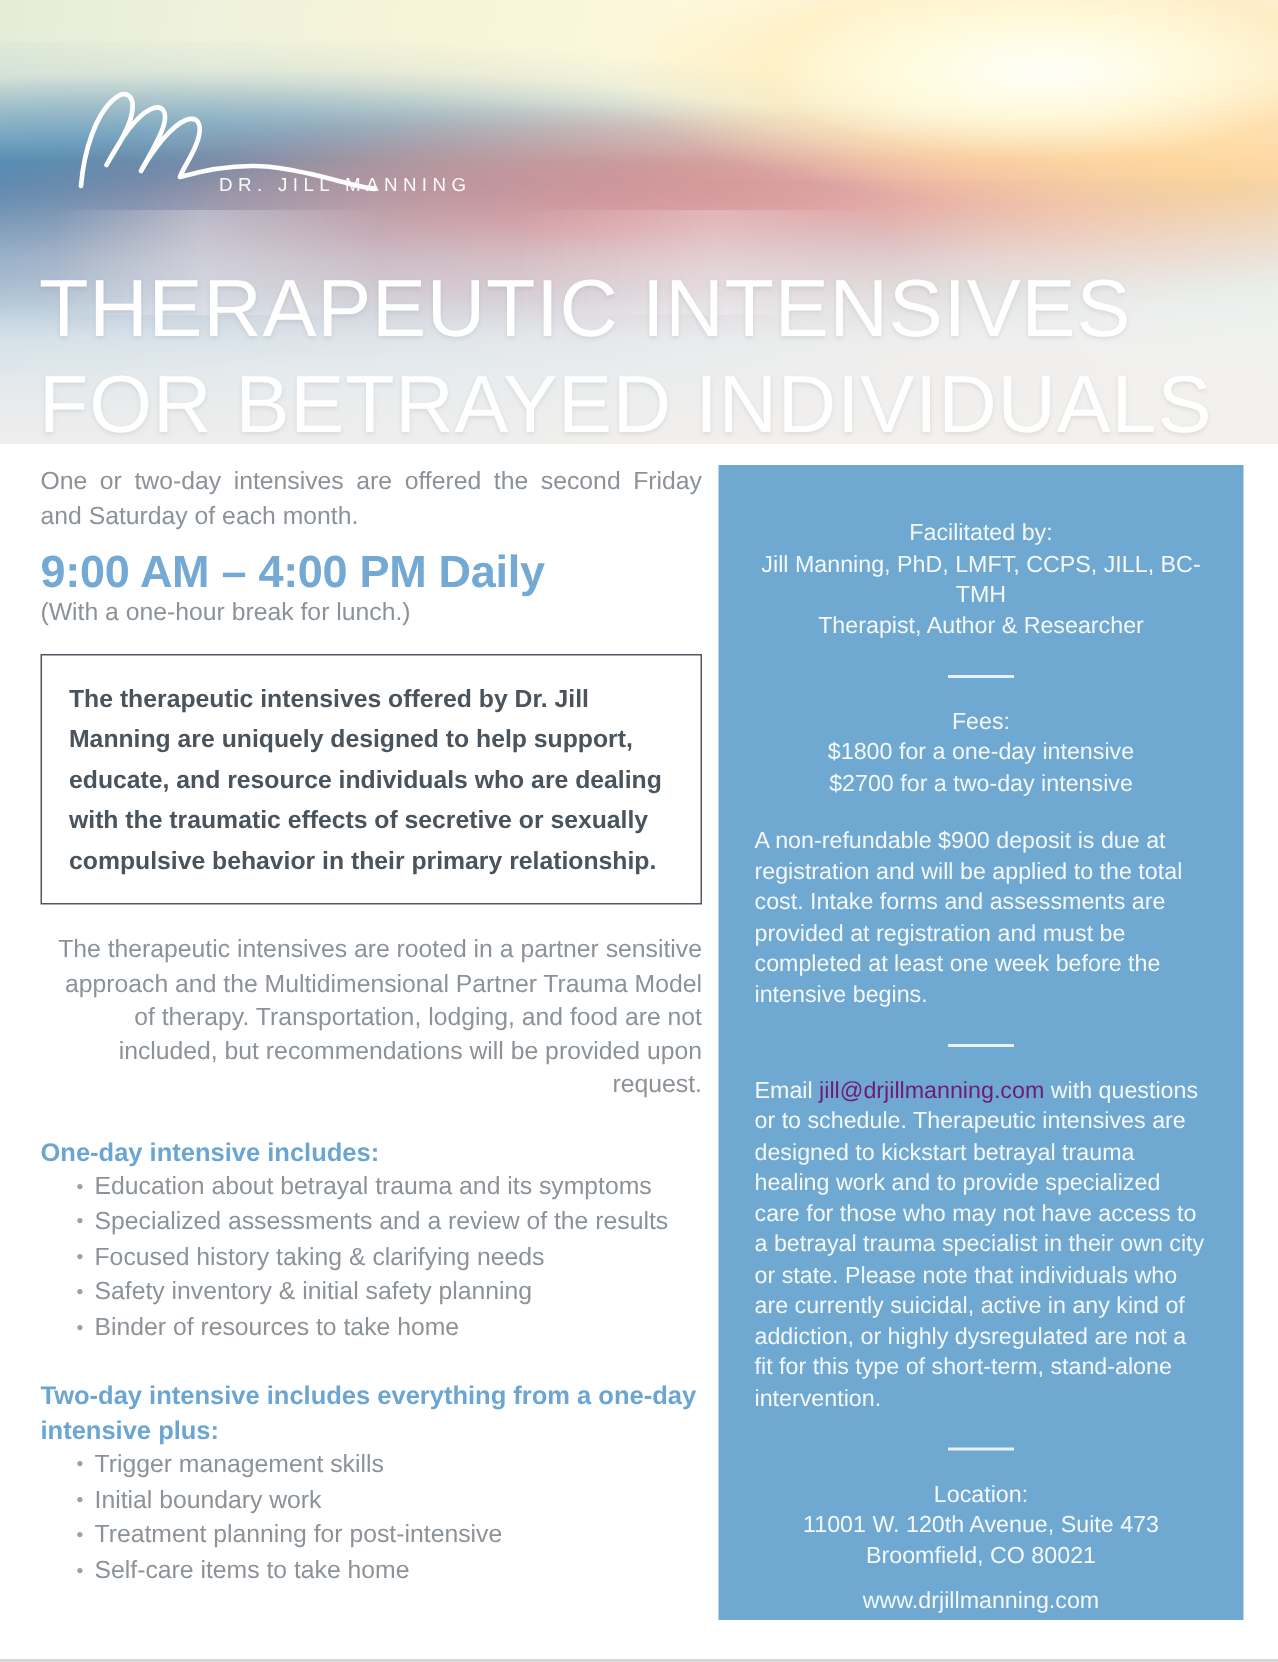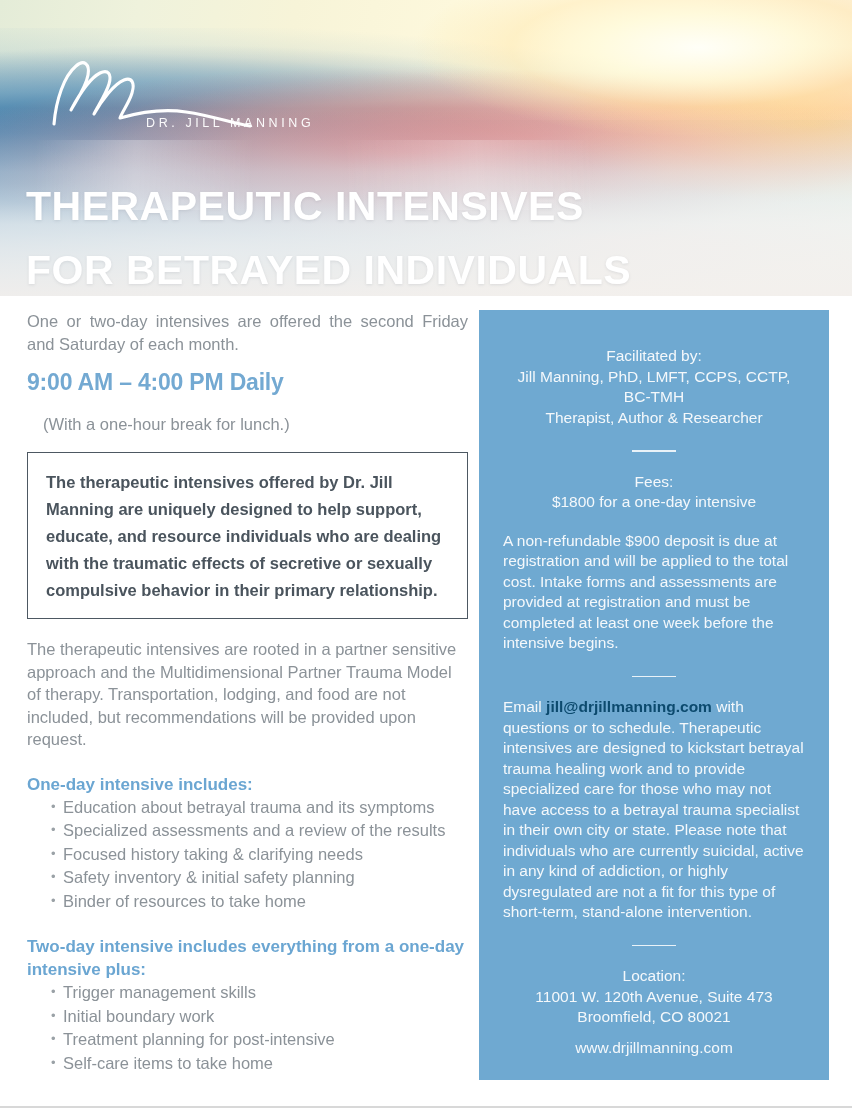--- a/index.html
+++ b/index.html
@@ -98,24 +98,24 @@
     text-align: center;
   }
 
   
   .headline {
     position: absolute;
     left: 26px;
     top: 174px;
     width: 800px;
     color: #ffffff;
-    font-size: 41px;
+    font-size: 54px;
     line-height: 64px;
     letter-spacing: .5px;
-    font-weight: 700;
+    font-weight: 400;
     font-stretch: condensed;
     text-transform: uppercase;
     white-space: pre-line;
     text-shadow: 0 1px 3px rgba(120,130,140,.18);
   }
 
   
   .body-area {
     position: relative;
     width: 774px;
@@ -128,36 +128,37 @@
     left: 27px;
     top: 14px;
     width: 441px;
   }
 
   .para {
     color: #8b9298;
     font-size: 16.5px;
     line-height: 22.5px;
     margin: 0 0 0 0;
+    text-align: right;
   }
   .para.justify { text-align: justify; }
 
   .time-head {
     color: #73a9d2;
-    font-size: 23px;
+    font-size: 30px;
     font-weight: bold;
     line-height: 30px;
     margin: 12px 0 0 0;
     letter-spacing: -.2px;
   }
   .time-sub {
     color: #8b9298;
     font-size: 16.5px;
     line-height: 22px;
-    margin: 16px;
+    margin: 0;
   }
 
   .callout {
     border: 1.5px solid #4d5862;
     margin-top: 17px;
     padding: 16px 20px 14px 18px;
     box-sizing: border-box;
   }
   .callout p {
     margin: 0;
@@ -217,21 +218,21 @@
     color: #f4f8fb;
   }
   .panel p.italic { }
   .rule {
     width: 44px;
     height: 1.6px;
     background: rgba(255,255,255,.85);
     margin: 22px auto 20px auto;
   }
   .panel .justify-block { text-align: left; }
-  .bold-email { font-weight: bold; color: #0c4a6e; }
+  .bold-email { font-weight: normal; color: #701a75; }
 
   .gap-sm { height: 10px; }
   .gap-md { height: 18px; }
 </style>
 </head>
 <body>
 
 <div class="page">
 
   <div class="header">
@@ -282,27 +283,28 @@
         <li>Trigger management skills</li>
         <li>Initial boundary work</li>
         <li>Treatment planning for post-intensive</li>
         <li>Self-care items to take home</li>
       </ul>
     </div>
 
     <div class="panel">
 
       <p class="center">Facilitated by:</p>
-      <p class="center">Jill Manning, PhD, LMFT, CCPS, CCTP, BC-TMH</p>
+      <p class="center">Jill Manning, PhD, LMFT, CCPS, JILL, BC-TMH</p>
       <p class="center italic">Therapist, Author &amp; Researcher</p>
 
       <div class="rule"></div>
 
       <p class="center">Fees:</p>
       <p class="center">$1800 for a one-day intensive</p>
+      <p class="center">$2700 for a two-day intensive</p>
 
       <div class="gap-md"></div>
 
       <p class="justify-block">A non-refundable $900 deposit is due at registration and will be applied to the total cost. Intake forms and assessments are provided at registration and must be completed at least one week before the intensive begins.</p>
 
       <div class="rule"></div>
 
       <p class="justify-block"><span>Email </span><span class="bold-email">jill@drjillmanning.com</span><span> with questions or to schedule. Therapeutic intensives are designed to kickstart betrayal trauma healing work and to provide specialized care for those who may not have access to a betrayal trauma specialist in their own city or state. Please note that individuals who are currently suicidal, active in any kind of addiction, or highly dysregulated are not a fit for this type of short-term, stand-alone intervention.</span></p>
 
       <div class="rule"></div>

